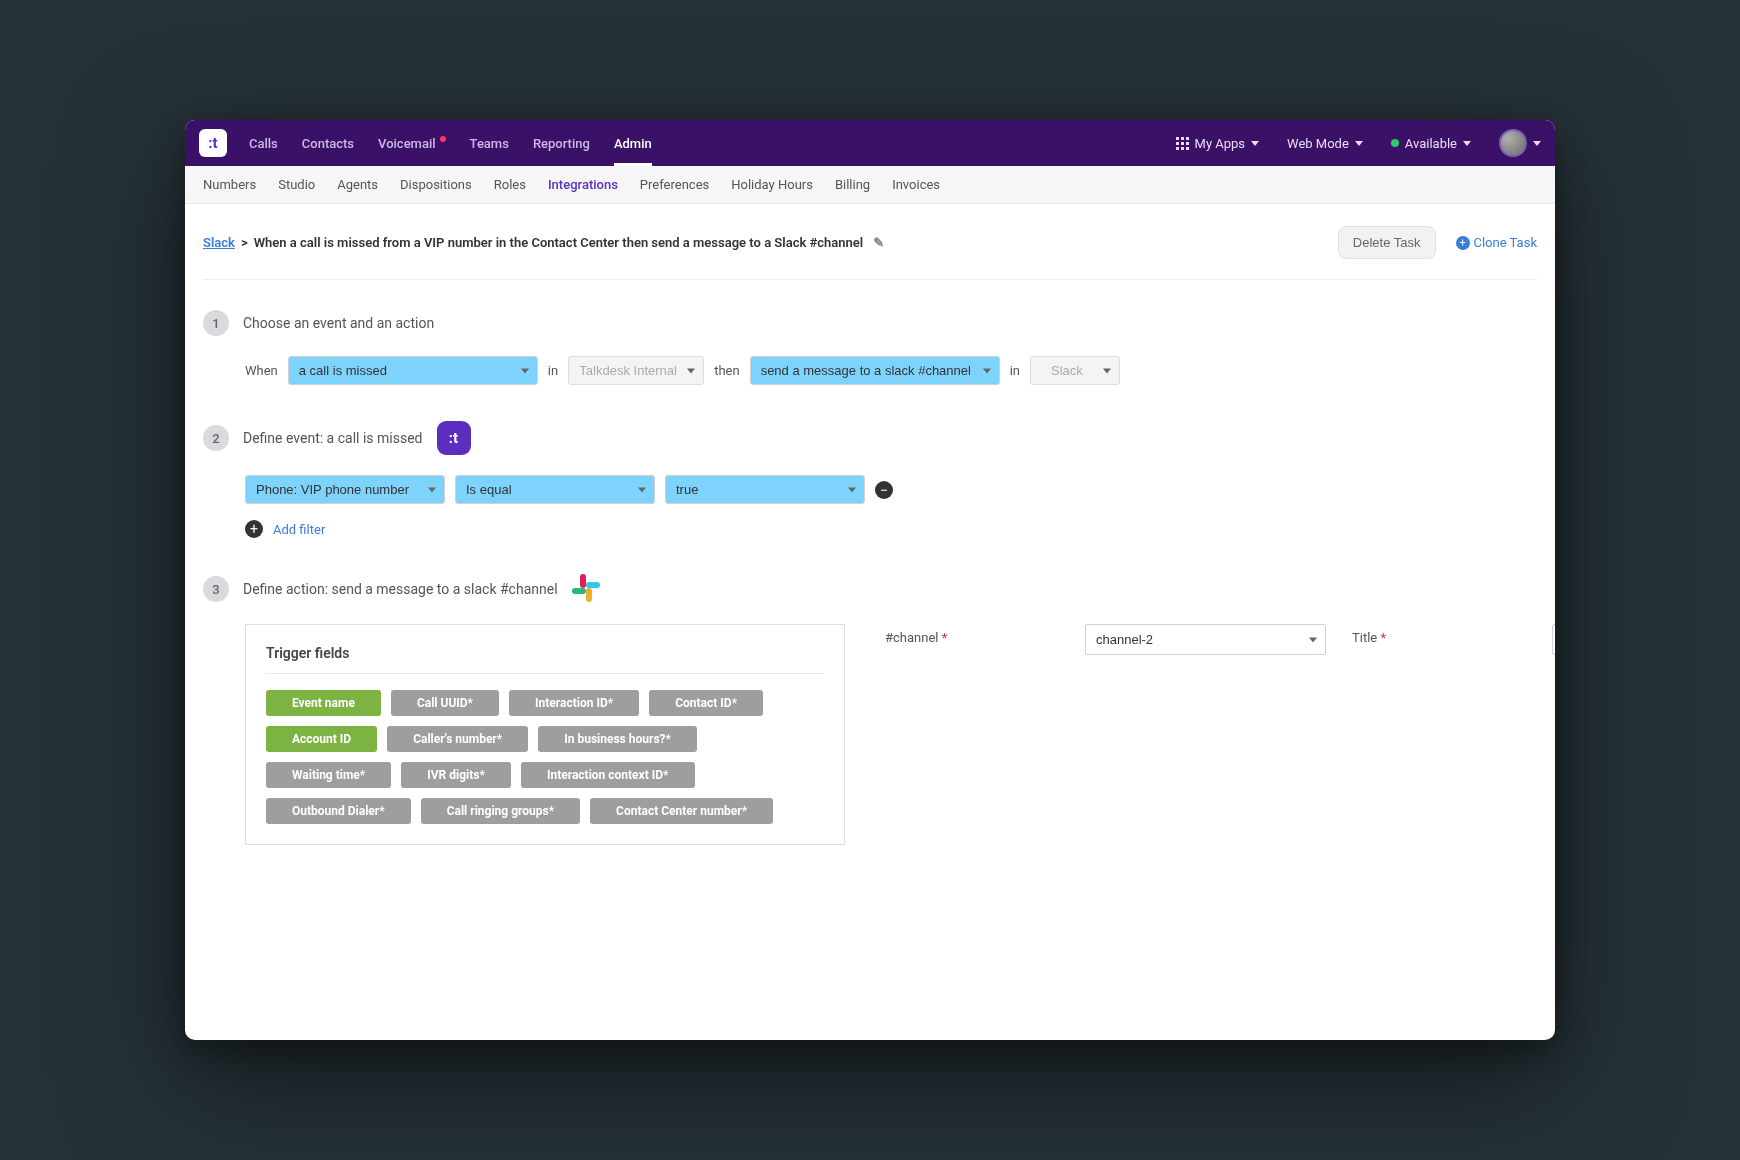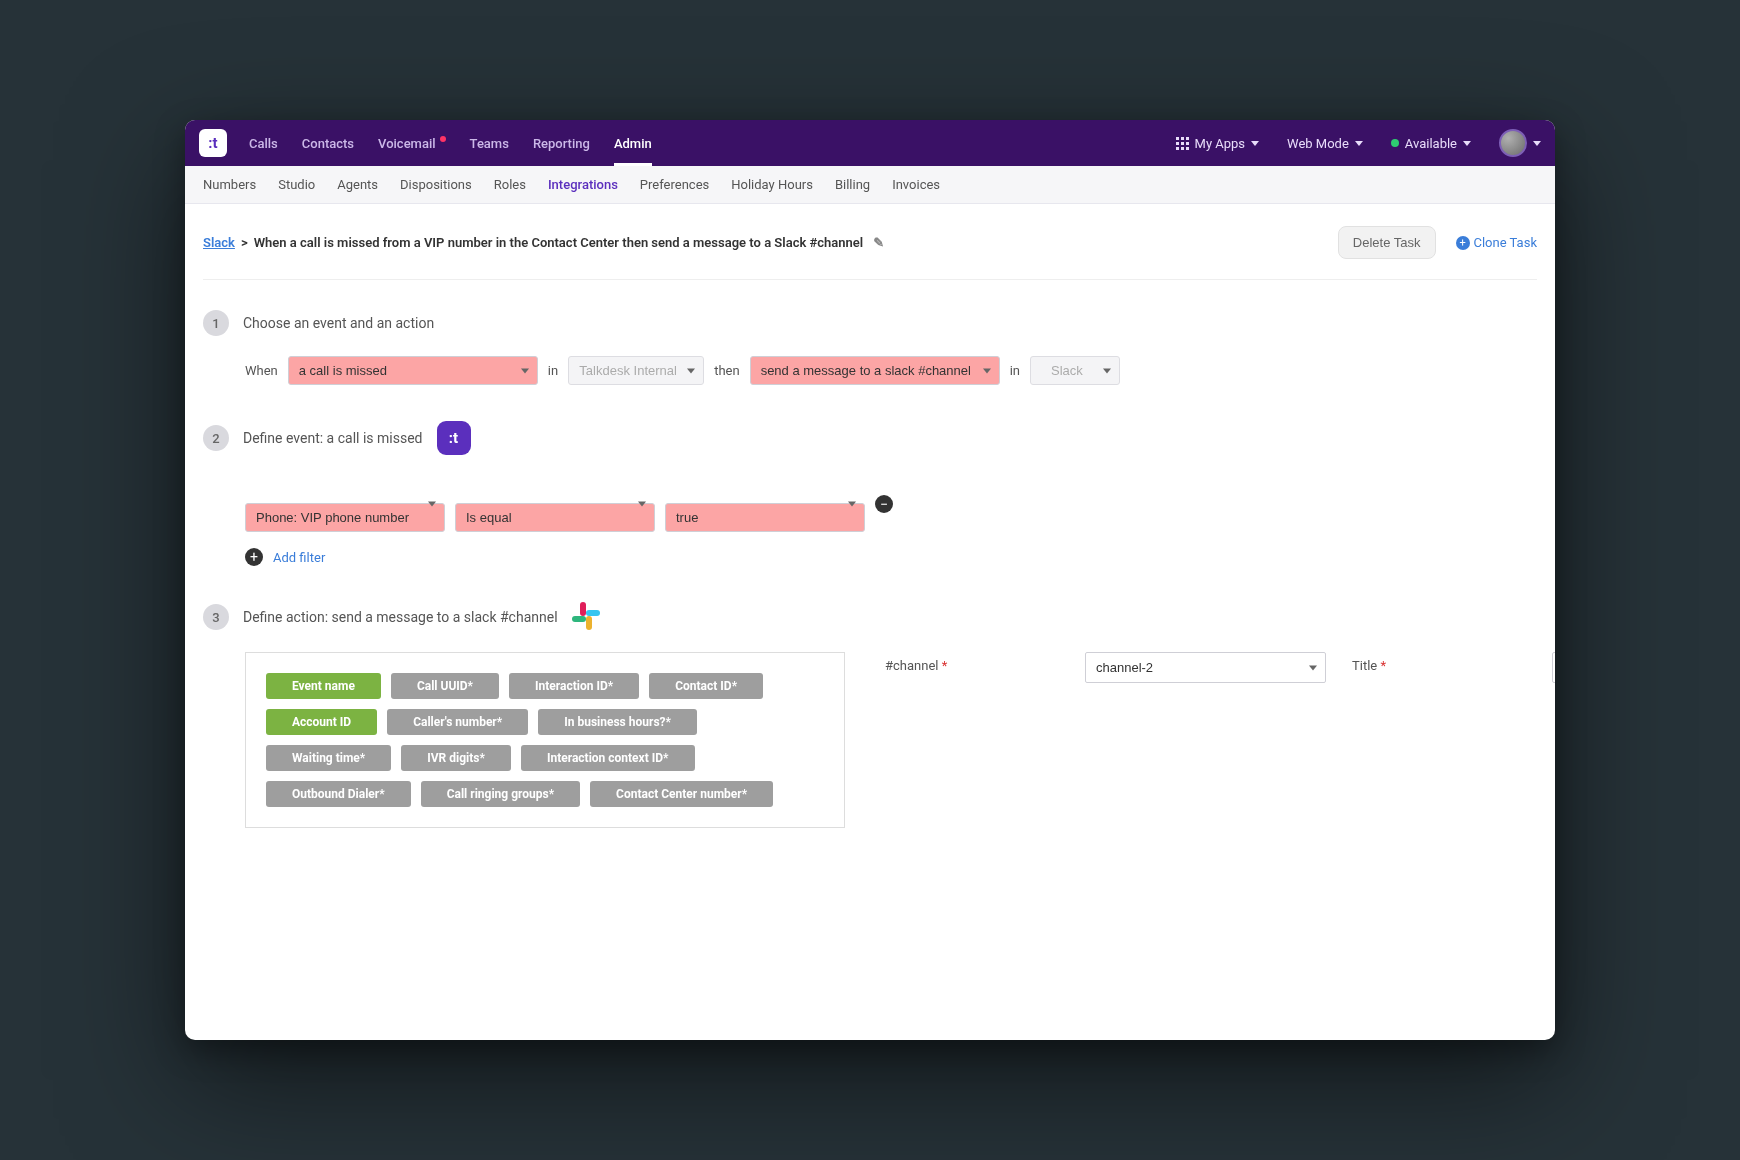--- a/index.html
+++ b/index.html
@@ -95,28 +95,28 @@
   .plus-circle{width:14px;height:14px;border-radius:50%;background:#3a7dd9;color:#fff;display:inline-flex;align-items:center;justify-content:center;font-size:11px;line-height:1;}
   .section { margin-bottom: 36px; }
   .step-header { display:flex; align-items:center; gap:14px; margin-bottom: 20px; color:#555; font-size:14px; }
   .step-num {
     width:26px;height:26px;border-radius:50%;background:#d9d9de;color:#666;display:flex;align-items:center;justify-content:center;font-size:13px;font-weight:500;
   }
   .step-body { padding-left: 42px; }
   .inline-row { display:flex; align-items:center; gap:10px; flex-wrap:wrap; }
   .lbl { color:#555; font-size:13px; }
   .sel {
-    border:1px solid #cfcfd6; background:#fca5a5; color:#333; font-size:13px; padding:6px 26px 6px 10px; border-radius:3px;
+    border:1px solid #cfcfd6; background:#7dd3fc; color:#333; font-size:13px; padding:6px 26px 6px 10px; border-radius:3px;
     appearance:none; position:relative; min-width:130px; cursor:pointer;
   }
   .sel-wrap{position:relative;display:inline-block;}
   .sel-wrap::after{content:"";position:absolute;right:9px;top:50%;transform:translateY(-50%);width:0;height:0;border-left:4px solid transparent;border-right:4px solid transparent;border-top:5px solid #666;pointer-events:none;}
   .sel.disabled{background:#f0f0f2;color:#888;text-align:center;}
   .sel.wide{min-width:250px;}
-  .sel.med{min-width:200px;margin-top:28px;}
+  .sel.med{min-width:200px;}
   .sel.sm{min-width:90px;}
   .app-badge{
     width:34px;height:34px;border-radius:9px;display:inline-flex;align-items:center;justify-content:center;color:#fff;font-weight:700;font-size:15px;
   }
   .app-badge.purple{background:#5b2fbd;}
   .slack-icon{width:30px;height:30px;position:relative;}
   .slack-icon span{position:absolute;border-radius:3px;}
   .slack-icon .s1{width:6px;height:14px;background:#e01e5a;left:8px;top:0;}
   .slack-icon .s2{width:14px;height:6px;background:#36c5f0;left:14px;top:8px;}
   .slack-icon .s3{width:6px;height:14px;background:#ecb22e;left:14px;top:14px;}
@@ -269,20 +269,21 @@
           <span class="slack-icon">
             <span class="s1"></span>
               <span class="s2"></span>
               <span class="s3"></span>
               <span class="s4"></span>
           </span>
         </div>
         <div class="step-body">
           <div class="two-col">
             <div class="panel">
+              <h4>Trigger fields</h4>
               <div class="tags">
                 <span class="tag green">Event name</span>
                 <span class="tag">Call UUID*</span>
                 <span class="tag">Interaction ID*</span>
                 <span class="tag">Contact ID*</span>
                 <span class="tag green">Account ID</span>
                 <span class="tag">Caller's number*</span>
                 <span class="tag">In business hours?*</span>
                 <span class="tag">Waiting time*</span>
                 <span class="tag">IVR digits*</span>

